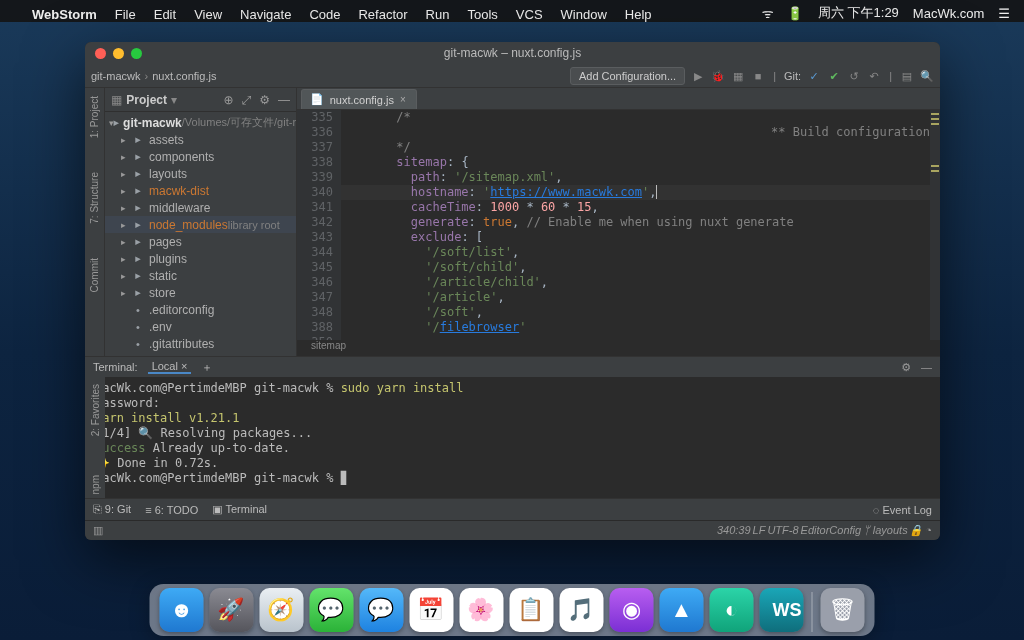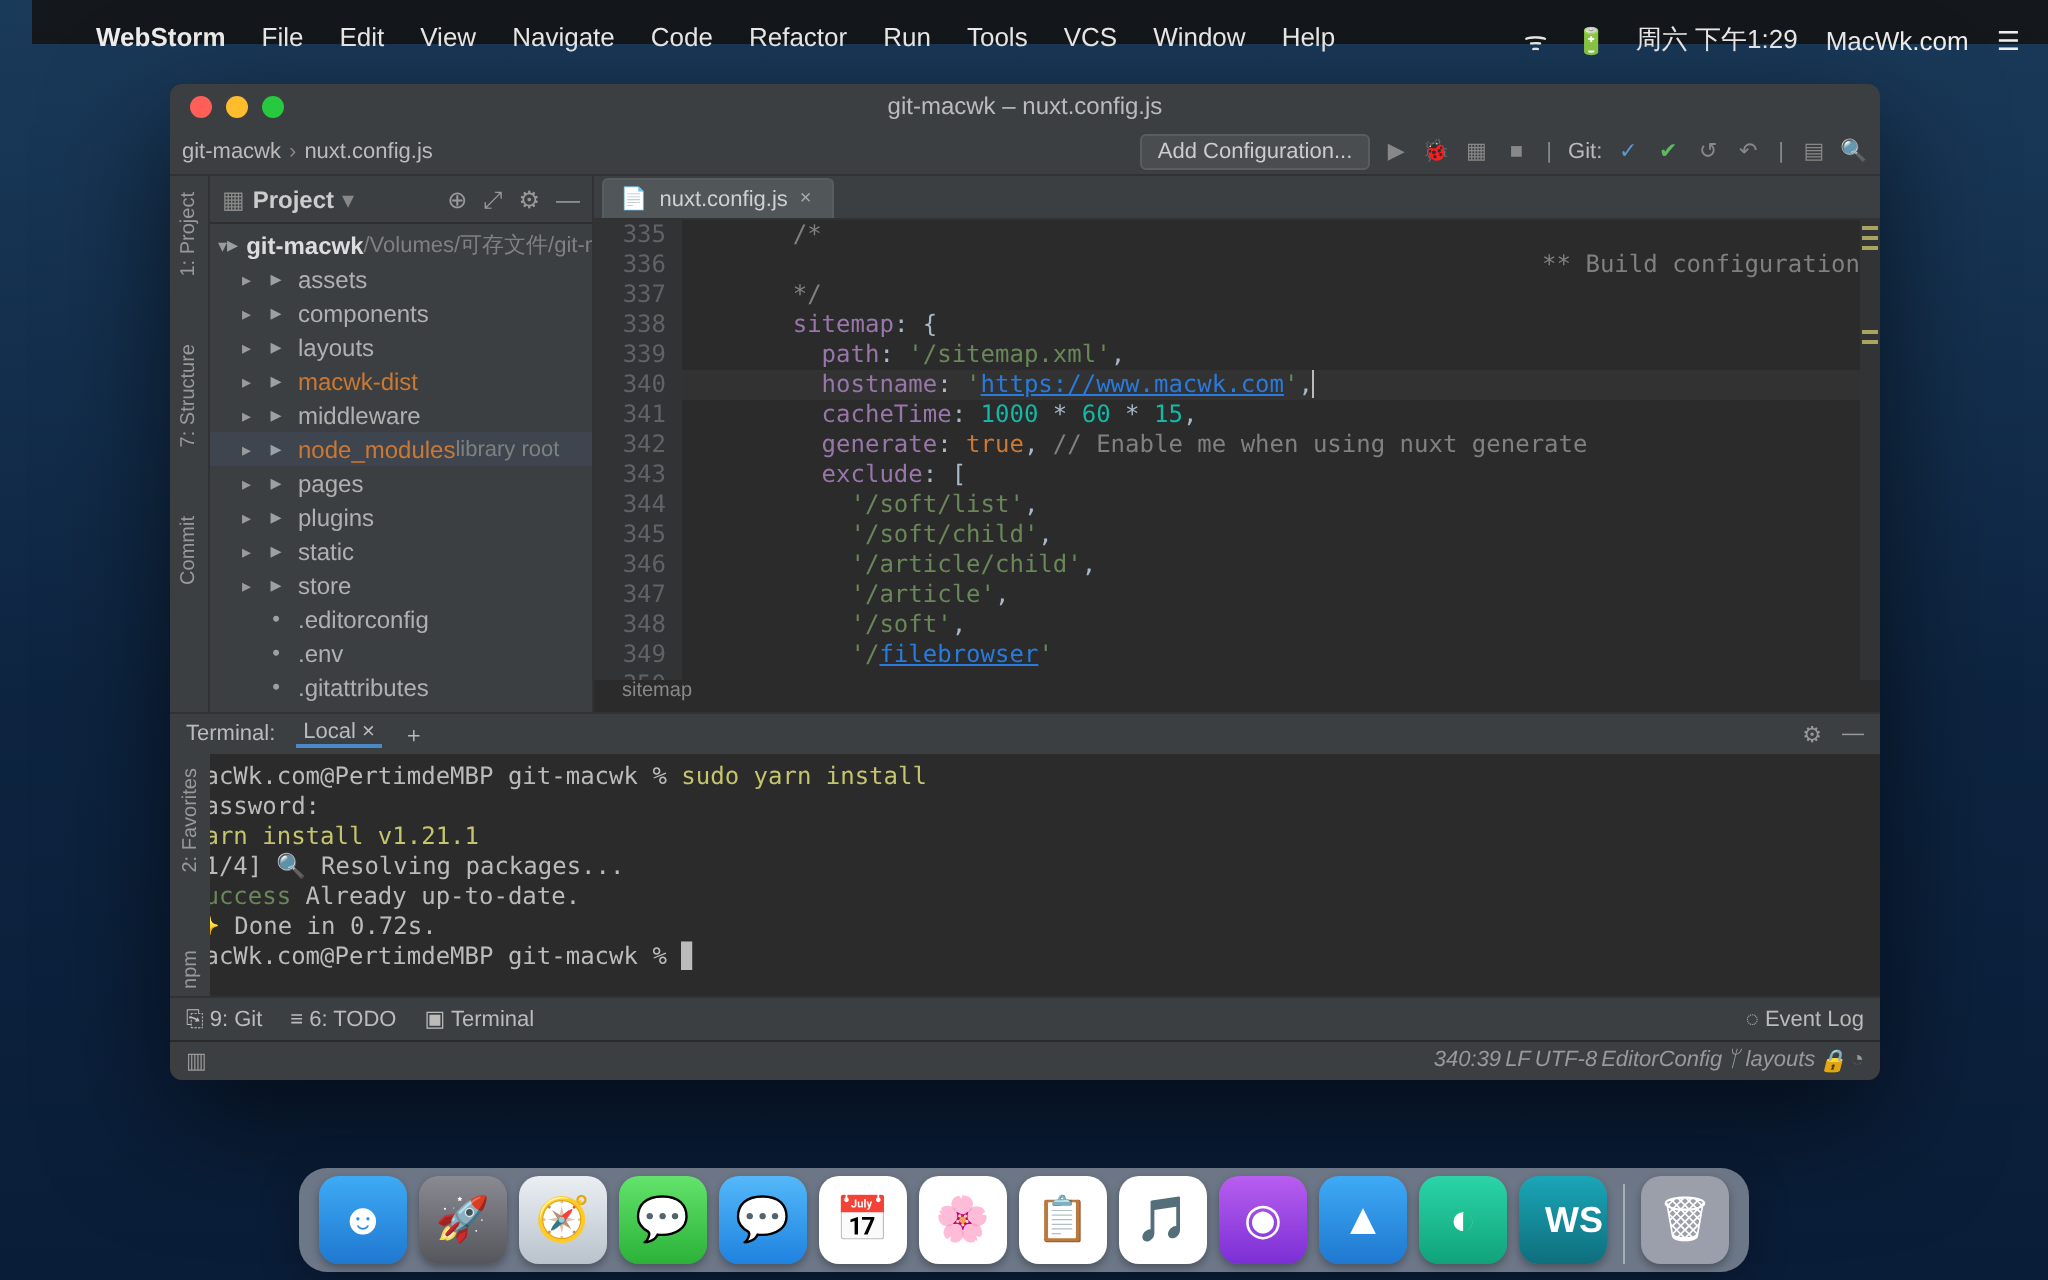--- a/index.html
+++ b/index.html
@@ -3,23 +3,23 @@
 <meta charset="utf-8">
 <style>
   * { margin:0; padding:0; box-sizing:border-box; }
   body {
     width:1024px; height:640px; overflow:hidden;
     font-family: -apple-system, "Helvetica Neue", Arial, sans-serif;
     background: linear-gradient(#1a3a5a 0%, #0d2440 55%, #0a1d38 100%);
     position:relative; color:#c9c9c9; font-size:12px;
   }
   
-  .menubar { position:absolute; top:0; left:16px; right:0; height:22px;
-    background:rgba(20,20,20,0.9); color:#eee; display:flex; align-items:flex-start;
-    padding:11px 14px; font-size:13px; gap:18px; }
+  .menubar { position:absolute; top:0; left:0; right:0; height:22px;
+    background:rgba(20,20,20,0.9); color:#eee; display:flex; align-items:flex-end;
+    padding:0 14px; font-size:13px; gap:18px; }
   .menubar .right { margin-left:auto; display:flex; gap:14px; align-items:center; }
   .menubar b { font-weight:bold; }
   .apple { font-size:15px; }
   
   .window { position:absolute; top:42px; left:85px; width:855px; height:498px;
     background:#2b2b2b; border-radius:6px; box-shadow:0 20px 60px rgba(0,0,0,0.6);
     display:flex; flex-direction:column; overflow:hidden; }
   .titlebar { height:22px; background:#3c3f41; display:flex; align-items:center;
     position:relative; color:#bbb; font-size:12px; }
   .tl-dots { display:flex; gap:7px; padding-left:10px; }
@@ -57,21 +57,21 @@
   .etab { background:#515658; color:#d0d0d0; font-size:11px; padding:3px 10px 3px 8px;
     border-top:1px solid #5a5d5f; border-left:1px solid #5a5d5f; border-right:1px solid #5a5d5f;
     border-top-left-radius:3px; border-top-right-radius:3px; display:flex; gap:6px; align-items:center;}
   .etab .x{ color:#aaa; font-size:10px;}
   .code { flex:1; display:flex; background:#2b2b2b; font-family:"Menlo","Consolas",monospace;
     font-size:12px; line-height:15px; overflow:hidden; position:relative;}
   .gutter { width:44px; background:#313335; color:#606366; text-align:right; padding:0 8px 0 0;}
   .gutter div{ height:15px;}
   .lines { flex:1; padding-left:12px; color:#a9b7c6; position:relative;}
   .lines .ln { height:15px; white-space:pre;}
-  .cm{color:#808080;} .str{color:#6a8759;} .num{color:#14b8a6;margin-top:16px;}
+  .cm{color:#808080;} .str{color:#6a8759;} .num{color:#fca5a5;margin-top:16px;}
   .prop{color:#9876aa;} .bool{color:#cc7832;} .url{color:#287bde; text-decoration:underline;}
   .cursor{ border-right:1px solid #bbb;}
   .linehl { position:absolute; left:0; right:0; height:15px; background:#323232;}
   .minimap { width:10px; background:#313335;}
   .minimap .mk{ height:2px; margin:3px 1px; background:#a9a560;}
   .breadcrumb2 { height:16px; font-size:10px; color:#888; padding-left:14px; background:#2b2b2b;}
   .terminal { height:142px; background:#2b2b2b; border-top:1px solid #323232; display:flex; flex-direction:column;}
   .term-head { height:20px; background:#3c3f41; display:flex; align-items:center; padding:0 8px;
     font-size:11px; color:#bbb; gap:10px;}
   .term-head .tools{ margin-left:auto; display:flex; gap:10px; color:#999;}
@@ -267,21 +267,21 @@
             <div>339</div>
             <div>340</div>
             <div>341</div>
             <div>342</div>
             <div>343</div>
             <div>344</div>
             <div>345</div>
             <div>346</div>
             <div>347</div>
             <div>348</div>
-            <div>349</div>
+            <div>388</div>
             <div>350</div>
           </div>
         <div class="lines" id="lines">
             <div class="ln" style="position: relative;"><span class="cm">      /*</span></div>
             <div class="ln" style="position: relative; text-align: right;"><span class="cm">      ** Build configuration</span></div>
             <div class="ln" style="position: relative;"><span class="cm">      */</span></div>
             <div class="ln" style="position: relative;">      <span class="prop">sitemap</span><span class="">: {</span></div>
             <div class="ln" style="position: relative;">        <span class="prop">path</span><span class="">: </span><span class="str">'/sitemap.xml'</span><span class="">,</span></div>
             <div class="linehl" style="top: 75px;"></div>
             <div class="ln" style="position: relative;">        <span class="prop">hostname</span><span class="">: </span><span class="str">'</span><span class="url">https://www.macwk.com</span><span class="str">'</span><span class="">,</span><span class="cursor"></span></div>

